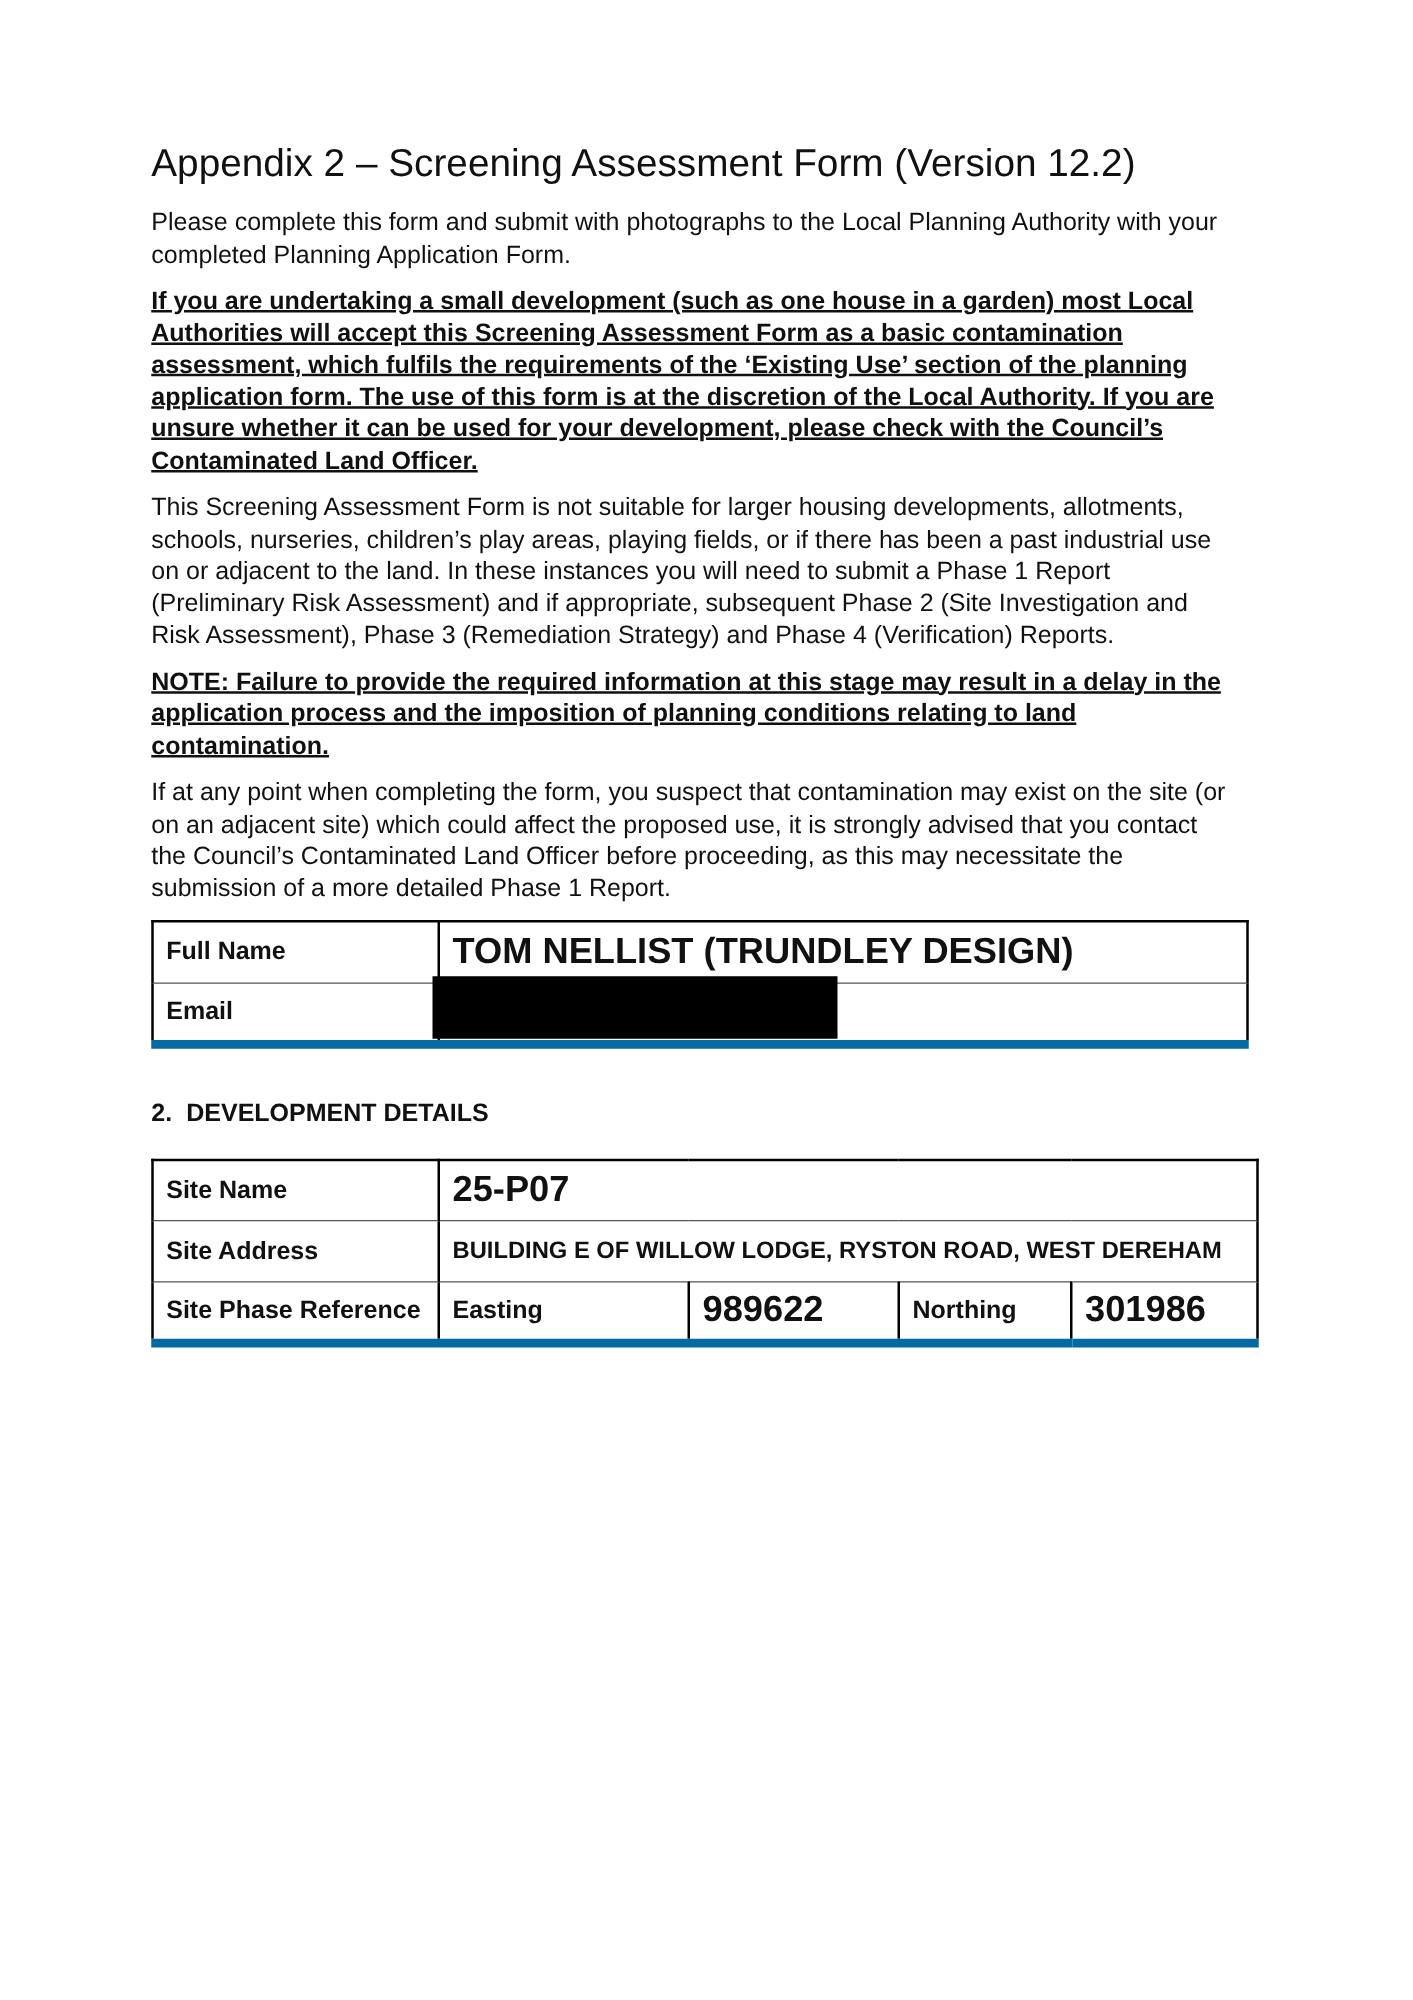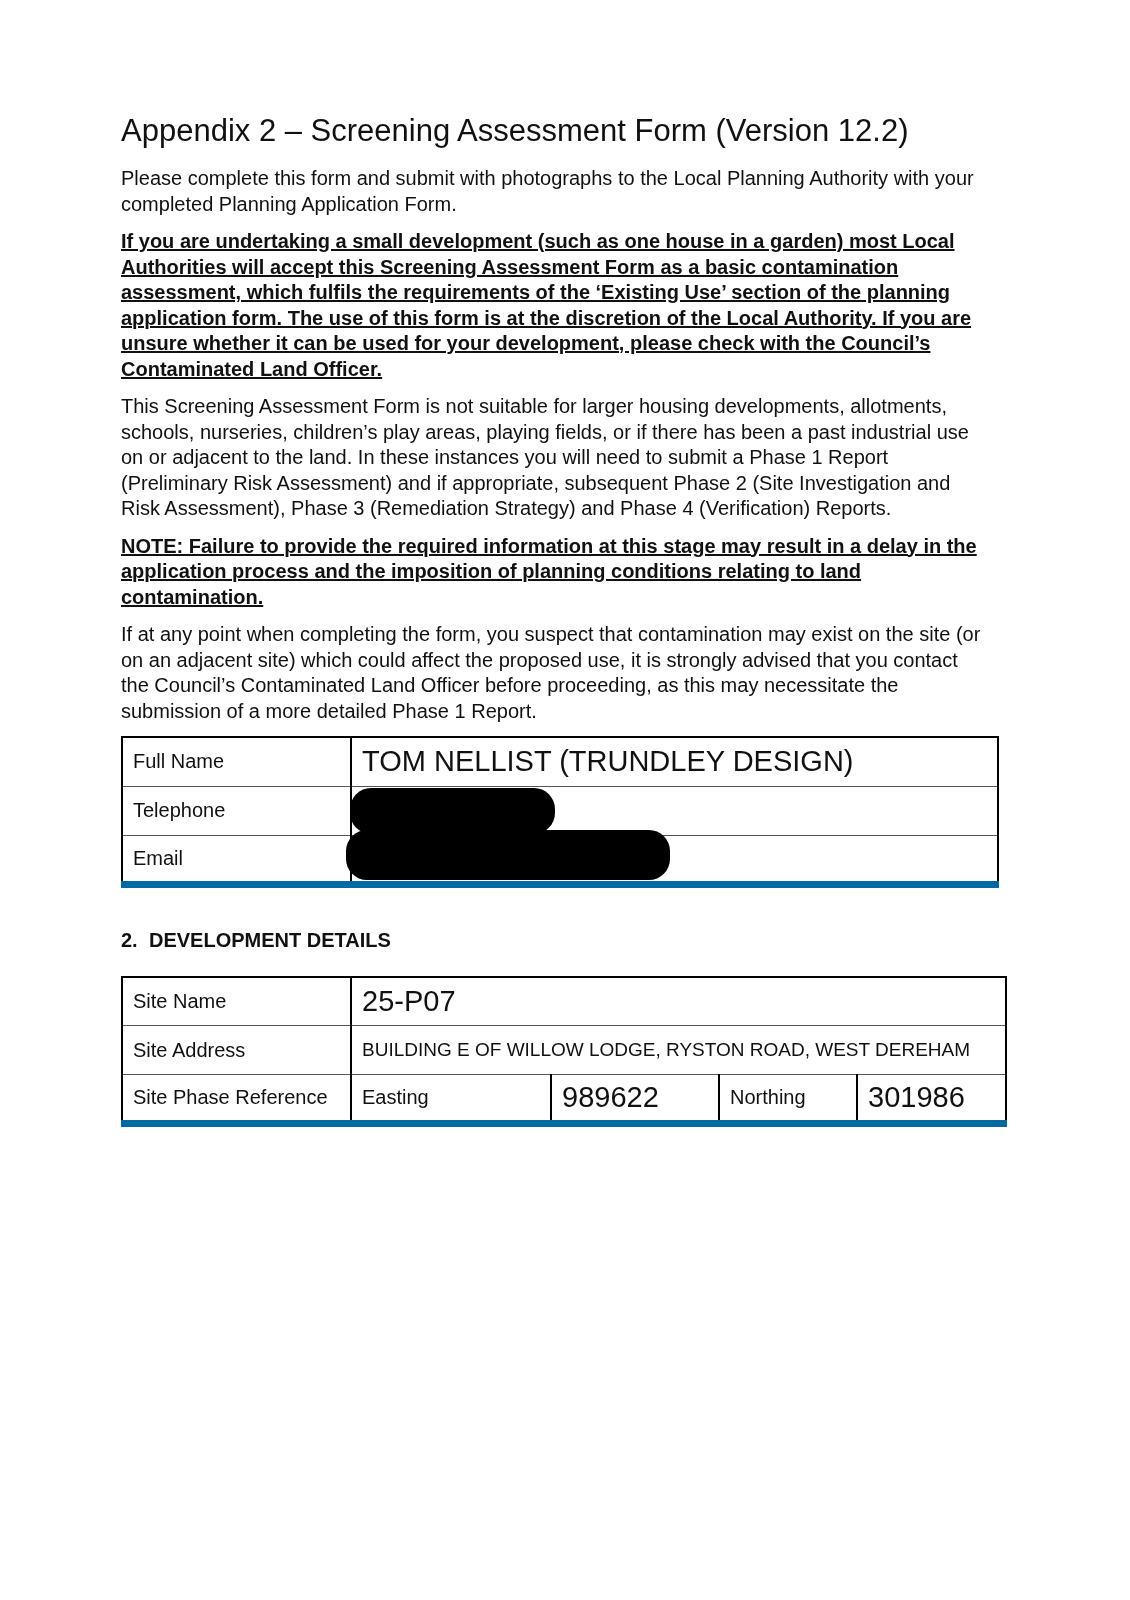--- a/index.html
+++ b/index.html
@@ -1,15 +1,15 @@
 <!DOCTYPE html>
 <html><head>
 <meta charset="utf-8">
 <style>
-  * { margin: 0; padding: 0; box-sizing: border-box; border-radius: 21px; }
+  * { margin: 0; padding: 0; box-sizing: border-box; }
   html, body {
     width: 1130px; height: 1600px;
     background: #ffffff;
     font-family: "Liberation Sans", sans-serif;
     color: #111111;
     overflow: hidden;
   }
   .page {
     width: 1130px; height: 1600px;
     padding: 112px 122px 0 121px;
@@ -33,20 +33,21 @@
     margin-top: 41px;
     margin-bottom: 24px;
     font-size: 20px;
     font-weight: 700;
   }
   .sec-num { display: inline-block; width: 28px; }
   .form-table {
     border-collapse: collapse;
     table-layout: fixed;
     background: #ffffff;
+    font-weight: bold;
   }
   .form-table td {
     border-left: 2px solid #000000;
     border-right: 2px solid #000000;
     border-top: 1px solid #555555;
     border-bottom: 1px solid #555555;
     height: 49px;
     vertical-align: middle;
     padding: 0 8px 0 10px;
     overflow: visible;
@@ -85,26 +86,20 @@
     <colgroup>
         <col style="width:229px">
         <col style="width:647px">
       </colgroup>
     <tbody>
         <tr>
       <td class="label-cell">Full Name</td>
       <td class="value-big">TOM NELLIST (TRUNDLEY DESIGN)</td>
     </tr>
     <tr>
-      <td class="label-cell">Telephone</td>
-      <td class="redacted-cell">
-        <div class="redaction redaction-telephone"></div>
-      </td>
-    </tr>
-    <tr>
       <td class="label-cell">Email</td>
       <td class="redacted-cell">
         <div class="redaction redaction-email"></div>
       </td>
     </tr>
   </tbody>
     </table>
 
   <div class="section-heading">
     <span class="sec-num">2.</span><span>DEVELOPMENT DETAILS</span>

